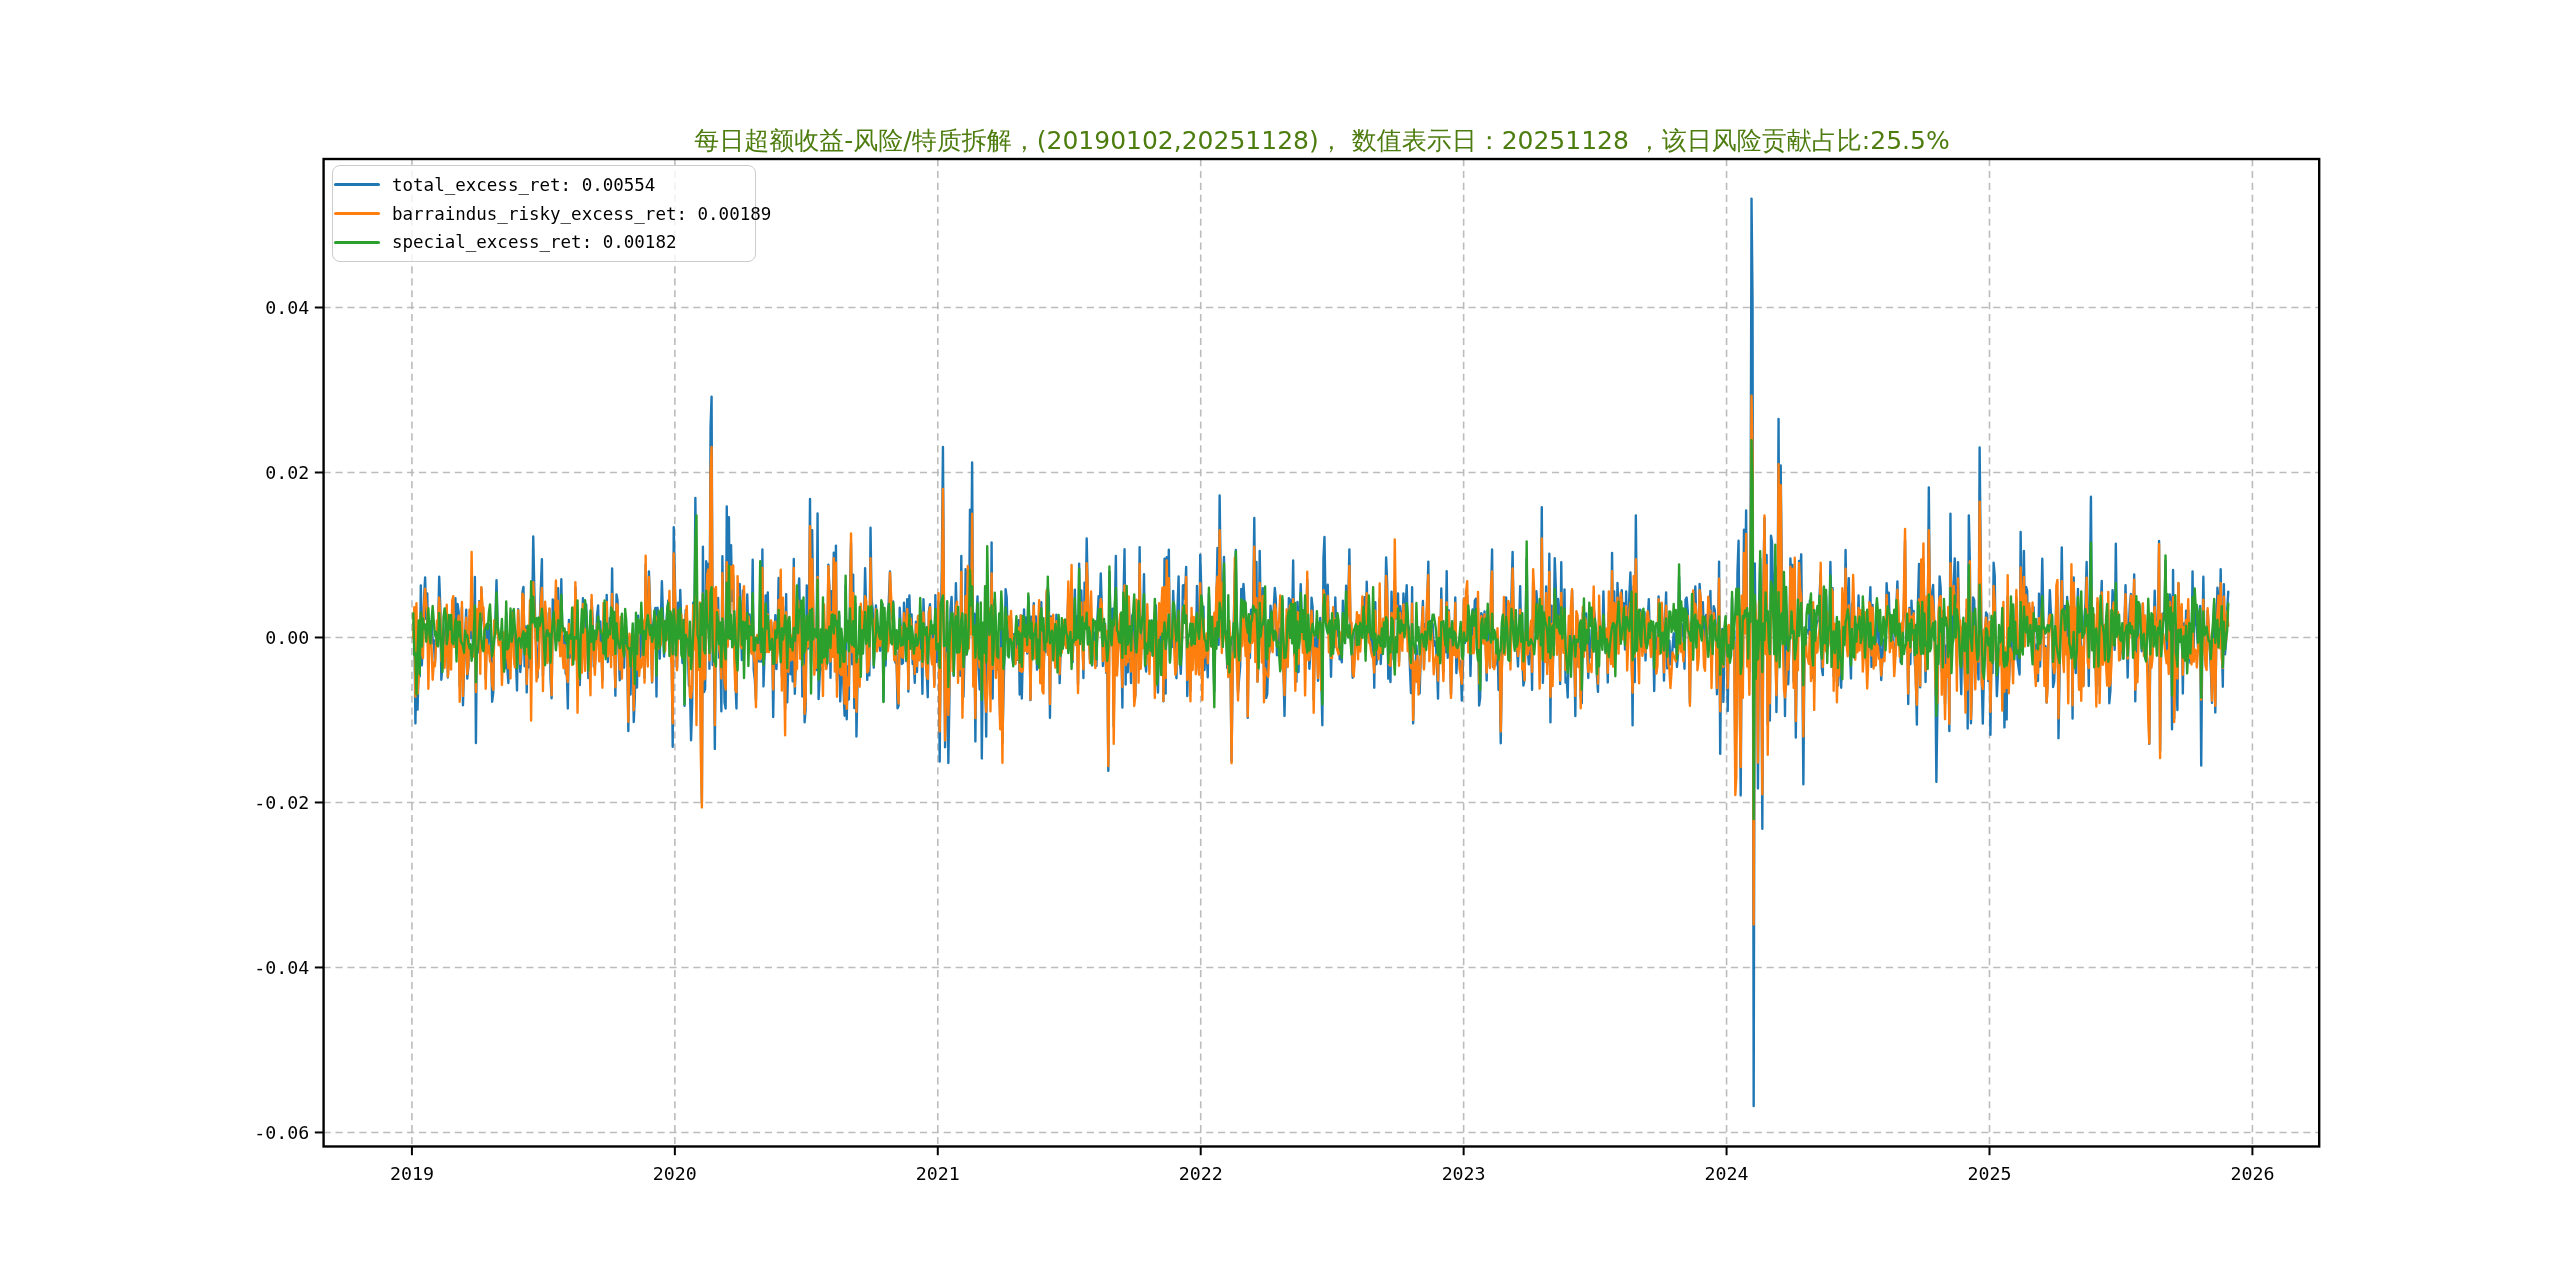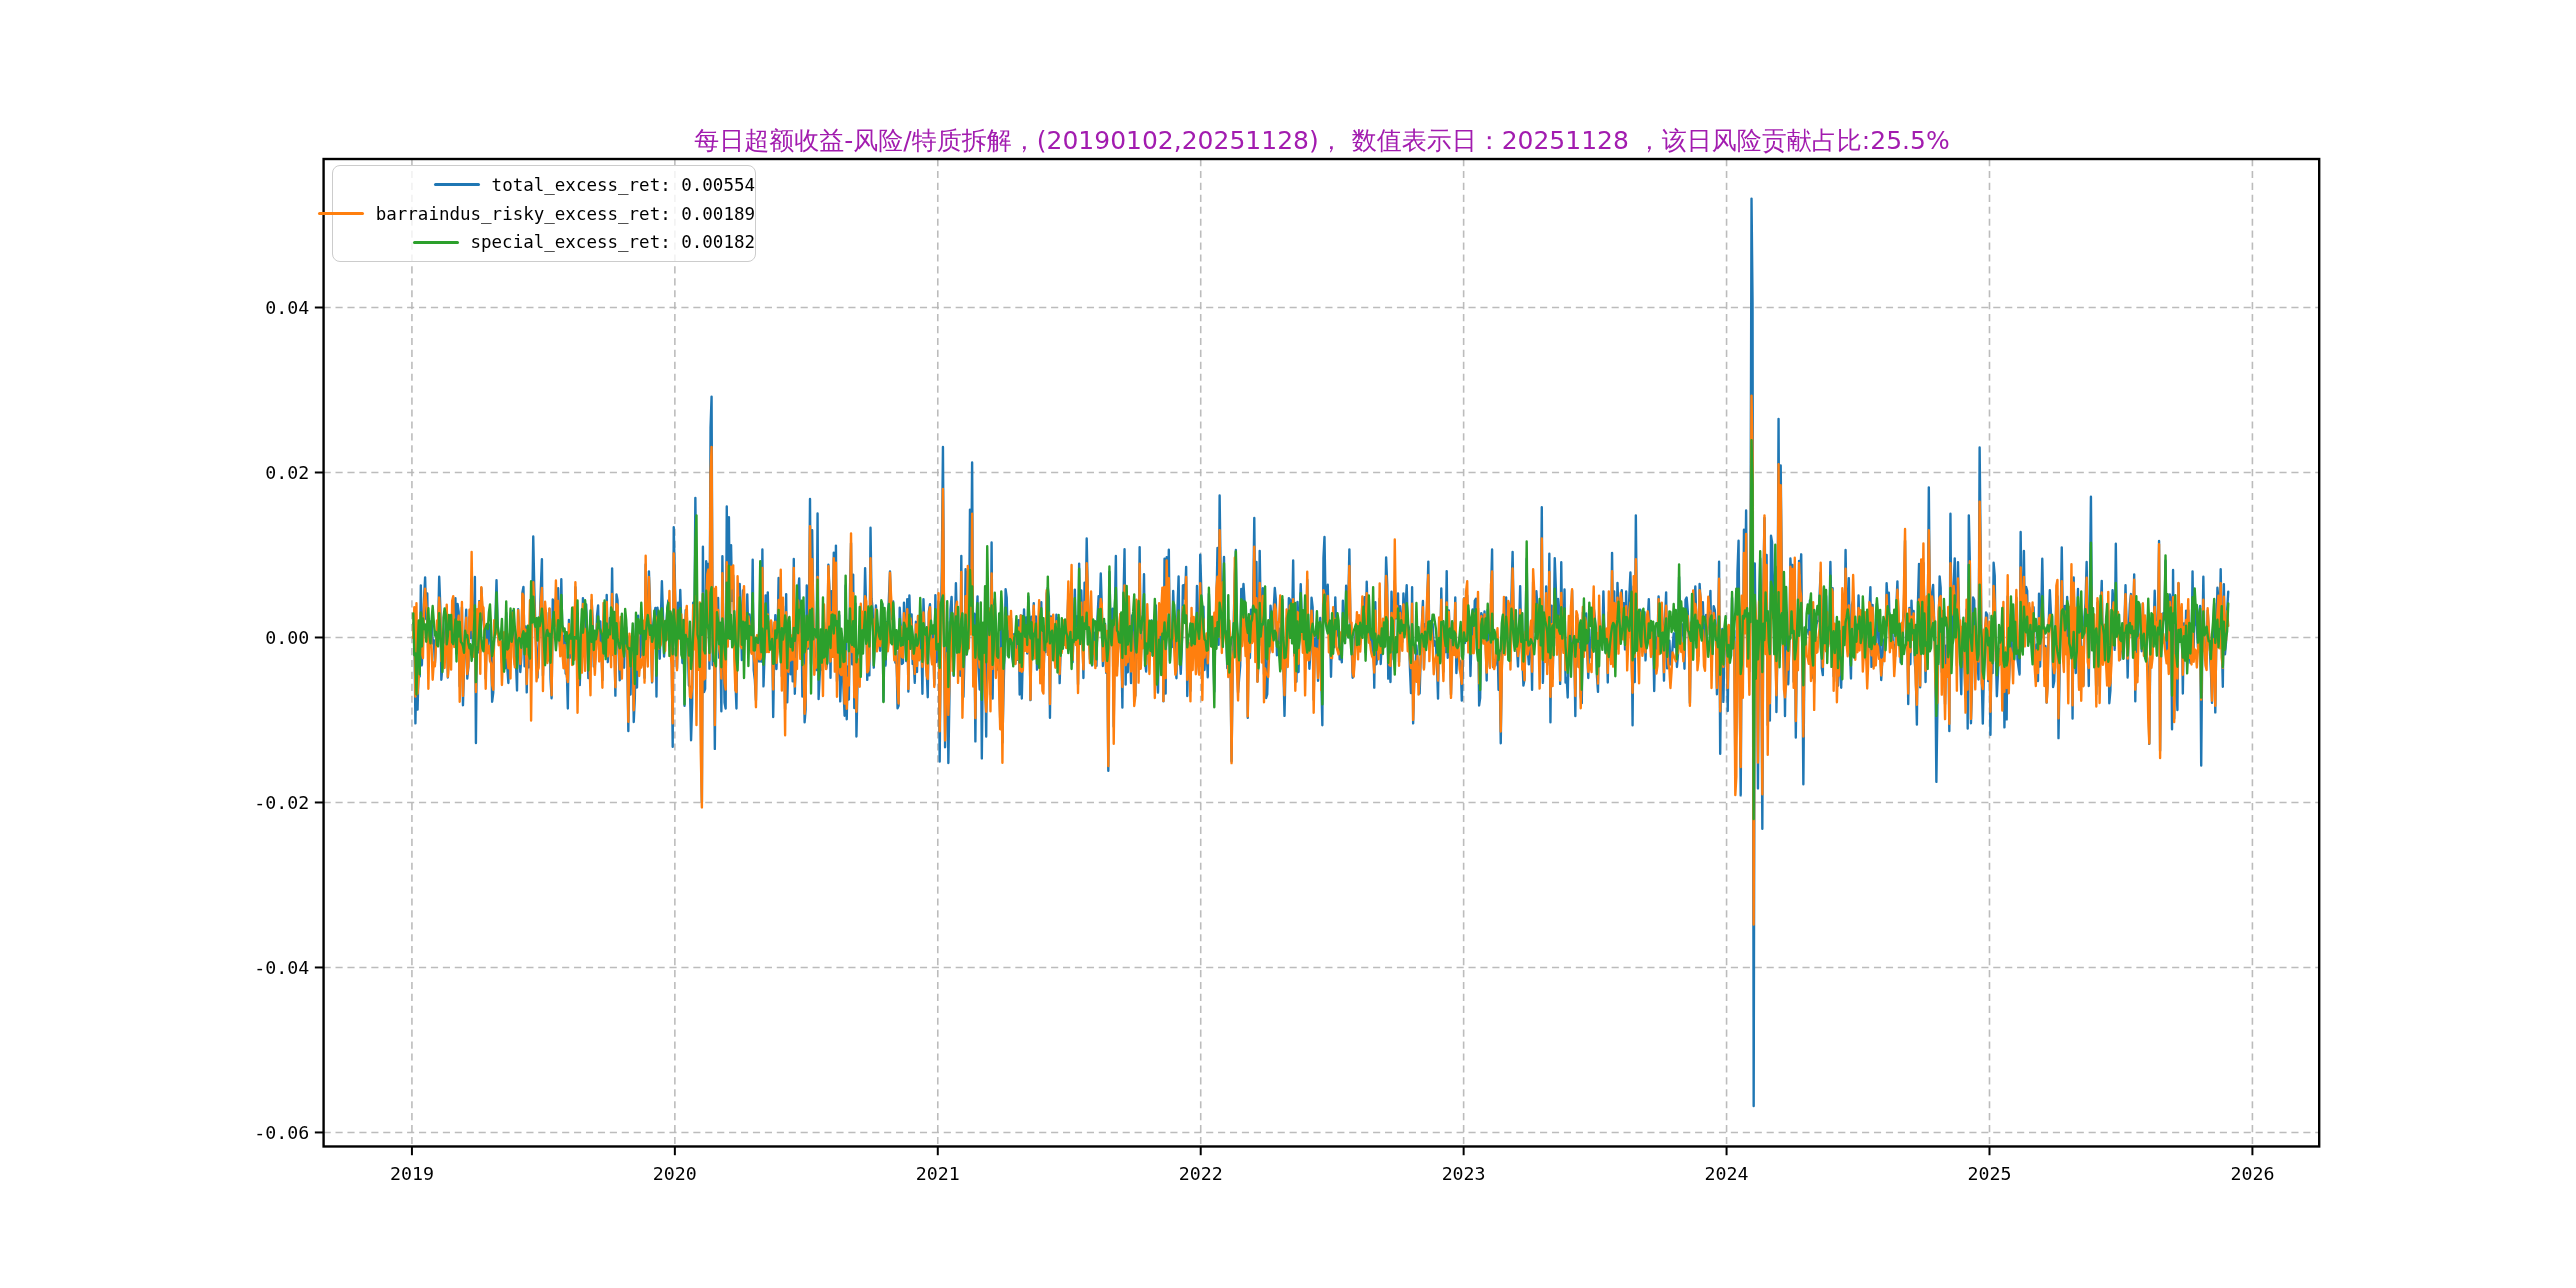--- a/index.html
+++ b/index.html
@@ -1,25 +1,25 @@
 <!DOCTYPE html>
 <html style="font-size:12.7px"><head>
 <meta charset="utf-8">
 <style>
   html,body{margin:0;padding:0;background:#ffffff;}
   #figure{position:relative;width:2576px;height:1288px;background:#ffffff;overflow:hidden;
           font-family:"Liberation Sans", sans-serif;}
   .chart-title{position:absolute;left:324px;top:124px;width:1996px;text-align:center;
-          font-size:25px;color:#a21caf;white-space:nowrap;
+          font-size:25px;color:#4d7c0f;white-space:nowrap;
           font-family:"DejaVu Sans", "Liberation Sans", sans-serif;}
   svg text{font-family:"DejaVu Sans Mono", monospace;font-size:23px;fill:#000;}
   .legend{position:absolute;left:332px;top:165px;width:424px;height:97px;
           background:rgba(255,255,255,0.8);border:1.6px solid #cccccc;border-radius:8px;
           box-sizing:border-box;display:flex;flex-direction:column;justify-content:space-evenly;
-          padding-left:16px;z-index:5;align-items:flex-end;}
+          padding-left:1px;z-index:5;}
   .legend-item{display:flex;align-items:center;white-space:nowrap;}
   .legend-swatch{display:inline-block;width:46px;height:3.2px;border-radius:1.6px;margin-right:12px;flex:0 0 auto;}
   .legend-label{font-family:"DejaVu Sans Mono", monospace;font-size:17.5px;color:#000;}
 </style>
 </head>
 <body>
 
 <div id="figure">
 
   <div class="chart-title">每日超额收益-风险/特质拆解，(20190102,20251128)， 数值表示日：20251128 ，该日风险贡献占比:25.5%</div>

